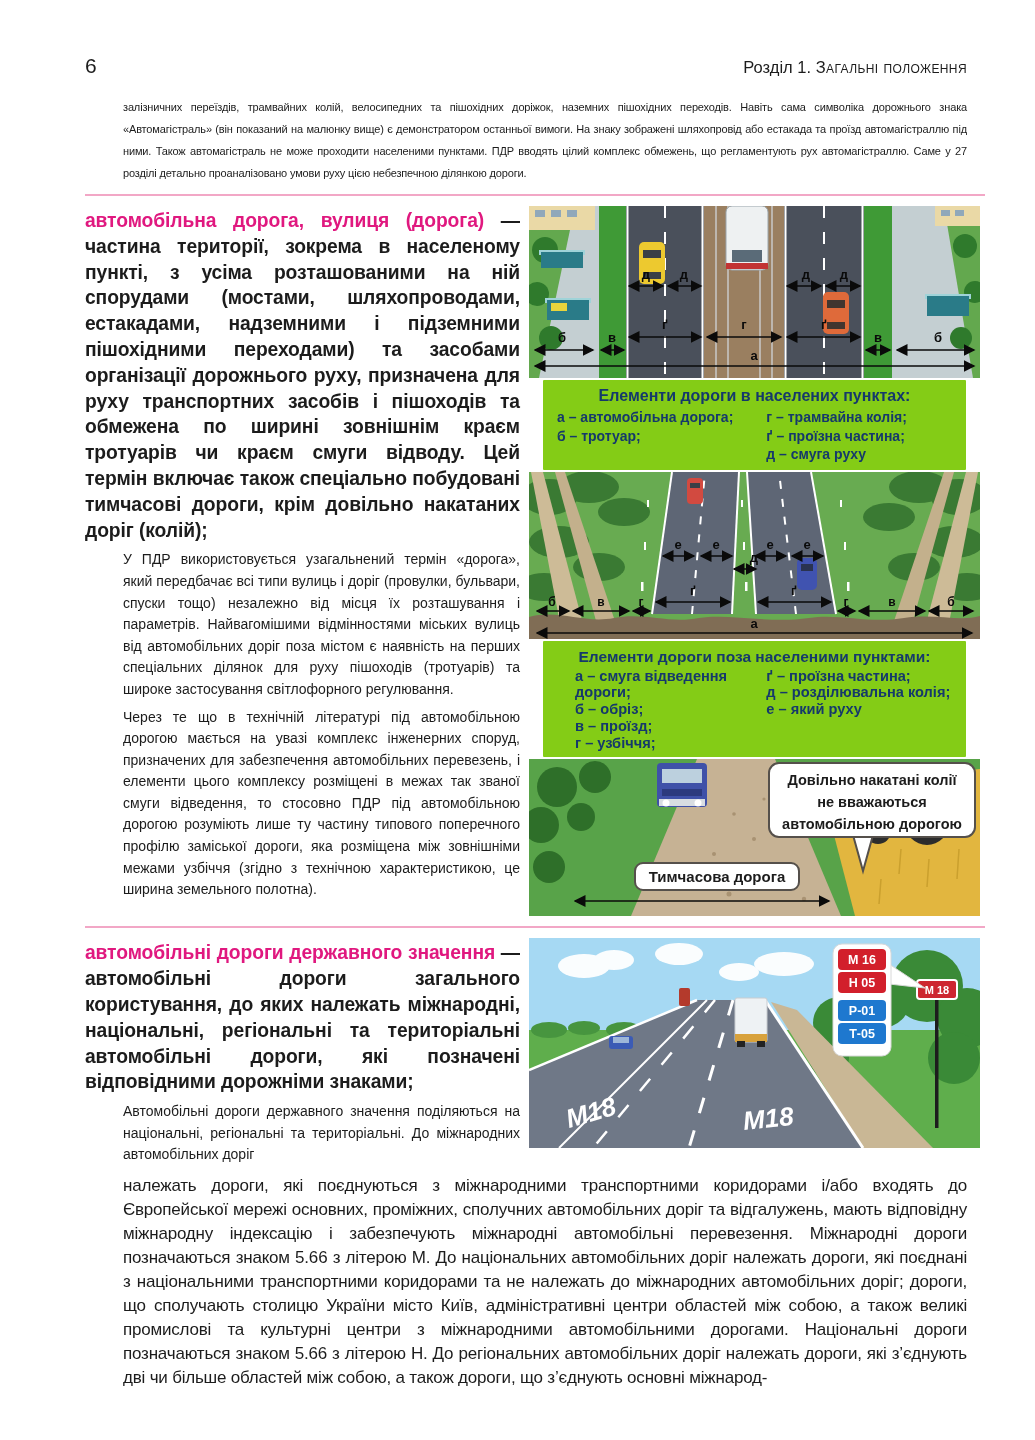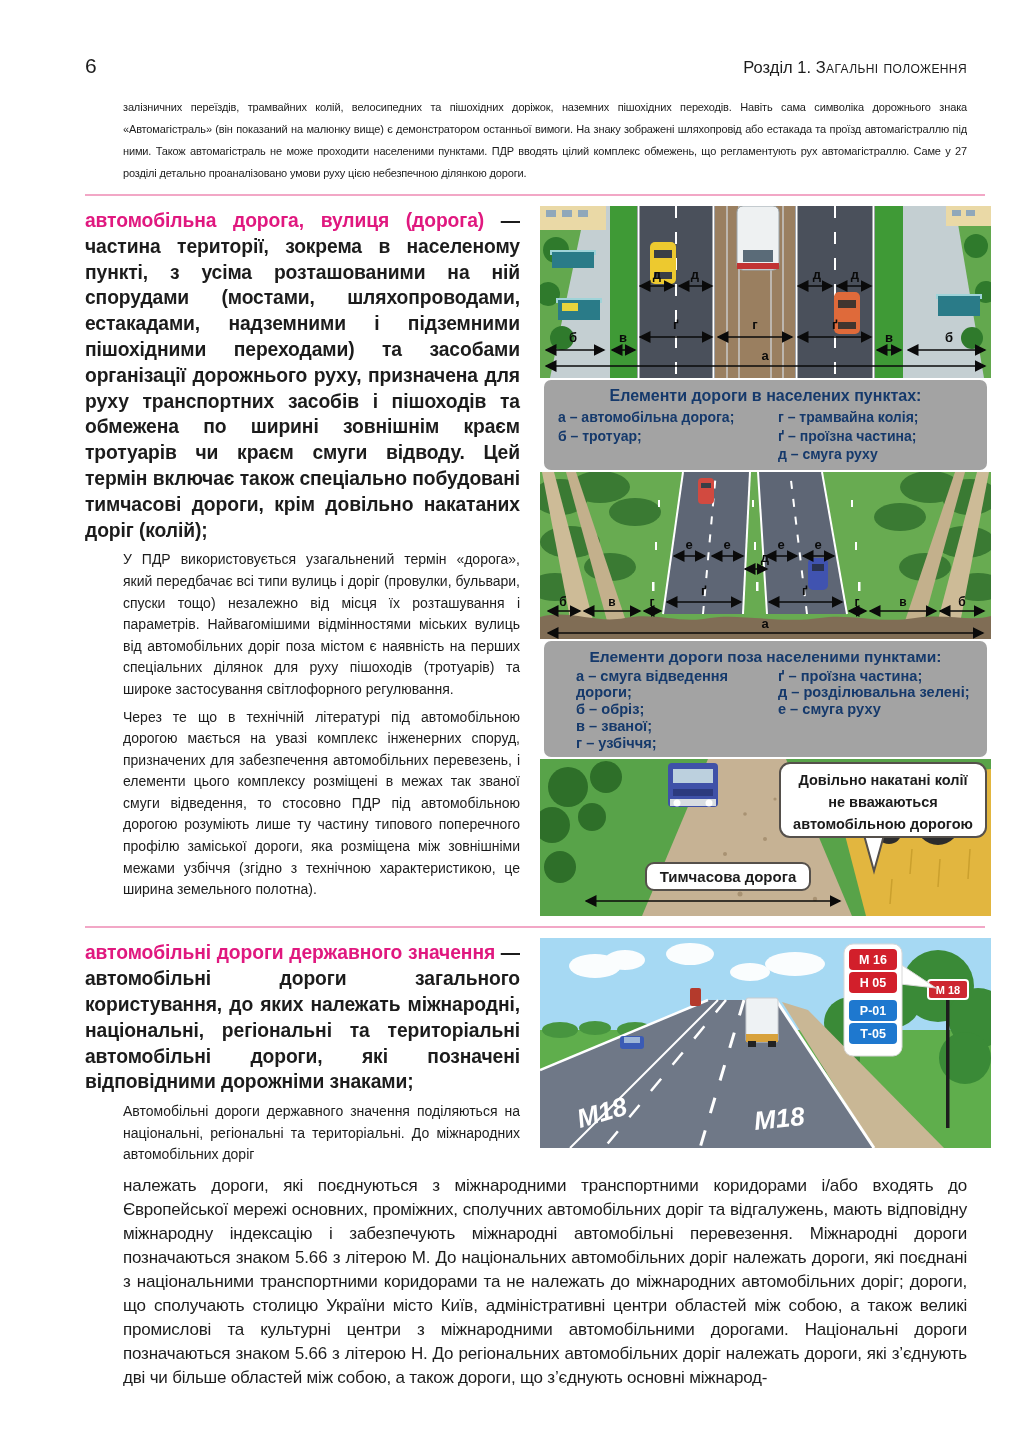--- a/index.html
+++ b/index.html
@@ -4,28 +4,28 @@
 <style>
   html,body{margin:0;padding:0;background:#fff;}
   .page{position:relative;width:1035px;height:1440px;background:#fff;overflow:hidden;
         font-family:"Liberation Sans",sans-serif;color:#1c1c1c;}
   .hdr{display:flex;justify-content:space-between;align-items:baseline;padding:54px 68px 0 85px;}
   .pgnum{font-size:21px;}
   .chapter{font-size:16.5px;font-weight:400;}
   .chc{font-variant:small-caps;letter-spacing:.4px;}
   .intro{margin:18px 68px 0 123px;text-align:justify;font-size:11px;line-height:22px;letter-spacing:-.15px;}
   .rule{height:2px;background:#f2a7c6;margin:10px 50px 0 85px;}
-  .row{display:flex;gap:20px;margin:10px 0 0 85px;align-items:flex-start;}
+  .row{display:flex;gap:9px;margin:10px 0 0 85px;align-items:flex-start;}
   .colL{width:435px;}
   .colR{width:451px;flex:none;}
   .def{margin:2px 0 0;font-size:19.3px;line-height:25.8px;font-weight:700;text-align:justify;letter-spacing:-.1px;}
   .term{color:#e0187f;}
   .ind{margin:6px 0 0 38px;font-size:14px;line-height:21.6px;text-align:justify;}
   .fig{display:block;}
-  .legend{background:#a3a3a3;border-radius:7px;margin:2px 4px;padding:7px 14px 6px;color:#15396b;}
+  .legend{background:#84cc16;border-radius:1px;margin:2px 14px;padding:7px 14px 6px;color:#15396b;}
   .lt{text-align:center;font-weight:700;font-size:16px;margin-bottom:3px;}
   .lcols{display:flex;}
   .lc1{width:53%;}
   .lc2{width:47%;}
   .li{font-weight:700;font-size:14px;line-height:18.5px;}
   .legend2 .lt{font-size:15.5px;margin-bottom:2px;}
   .legend2 .li{font-size:14.6px;line-height:16.8px;}
   .legend2 .lc1{padding-left:18px;box-sizing:border-box;}
   .wide{margin:8px 68px 0 123px;text-align:justify;font-size:17px;line-height:24px;letter-spacing:-.2px;}
   svg text{font-family:"Liberation Sans",sans-serif;}
@@ -267,27 +267,27 @@
           <line class="arr" x1="8" y1="161" x2="443" y2="161" marker-start="url(#f2a)" marker-end="url(#f2a)"></line>
         </g>
       </svg>
 
       <div class="legend legend2">
         <div class="lt">Елементи дороги поза населеними пунктами:</div>
         <div class="lcols">
           <div class="lc1">
             <div class="li">а – смуга відведення дороги;</div>
             <div class="li">б – обріз;</div>
-            <div class="li">в – званої;</div>
+            <div class="li">в – проїзд;</div>
             <div class="li">г – узбіччя;</div>
           </div>
           <div class="lc2">
             <div class="li">ґ – проїзна частина;</div>
-            <div class="li">д – розділювальна зелені;</div>
-            <div class="li">е – смуга руху</div>
+            <div class="li">д – розділювальна колія;</div>
+            <div class="li">е – який руху</div>
           </div>
         </div>
       </div>
 
       <svg class="fig" width="451" height="157" viewBox="0 0 451 157">
         <defs>
             <marker id="f3a" markerWidth="8" markerHeight="8" refX="7" refY="4" orient="auto-start-reverse">
               <path d="M0,0 L8,4 L0,8 Z" fill="#0a0a0a"></path>
             </marker>
           </defs>

